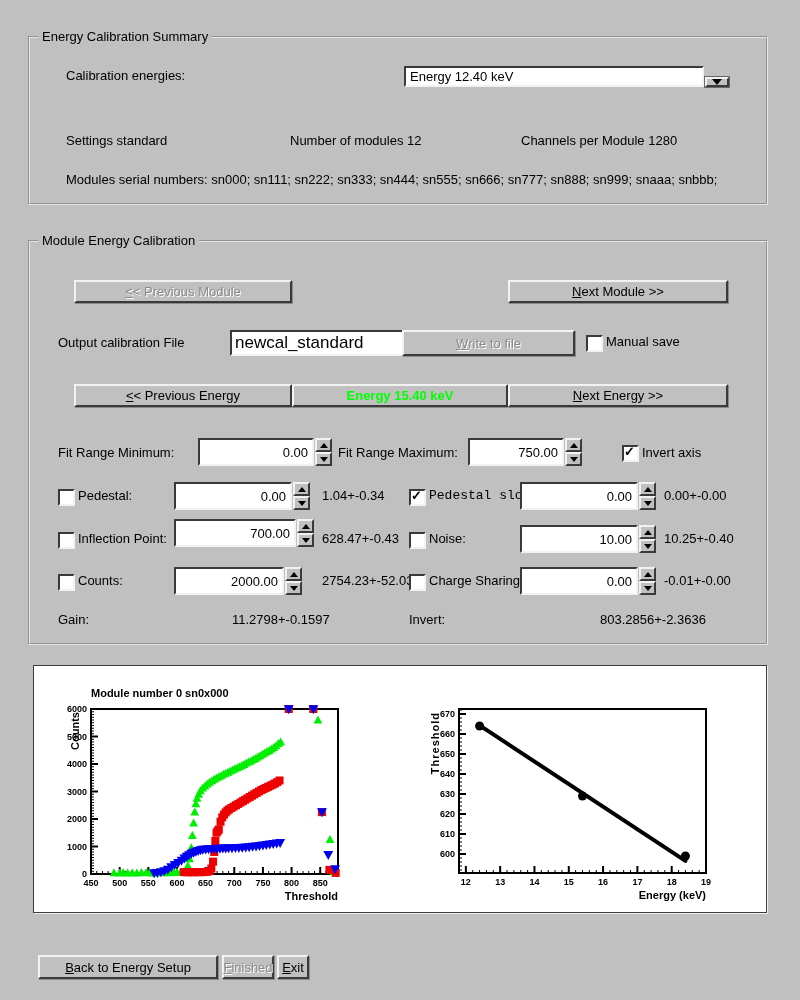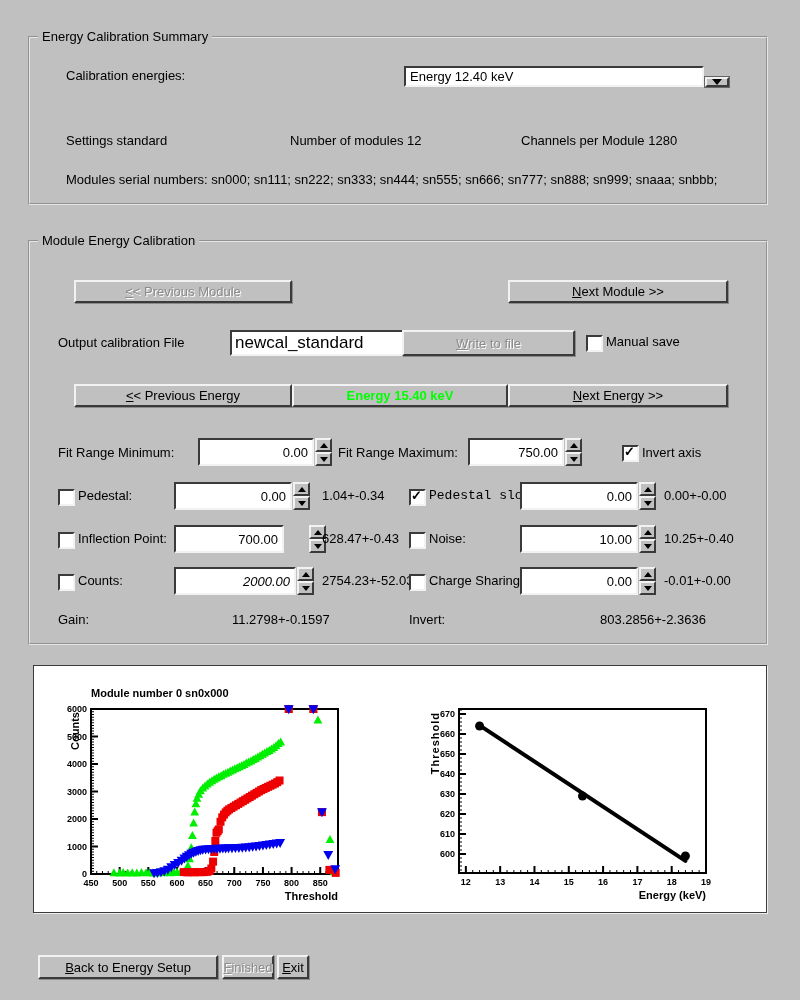--- a/index.html
+++ b/index.html
@@ -135,21 +135,21 @@
         </span>
         <span class="sbtn">
           <span class="tri-dn-s"></span>
         </span>
       </span>
   </div>
   <span class="lbl" style="left:634px;top:240px;line-height:28px;">0.00+-0.00</span>
 
   <span class="checkbox" style="left:28px;top:290px;"></span>
   <span class="lbl" style="left:48px;top:283px;line-height:28px;">Inflection Point:</span>
-  <div class="spin" style="left:144px;top:283px;width:152px;gap:24px;">
+  <div class="spin" style="left:144px;top:277px;width:140px;">
     <span class="sfield">700.00</span>
     <span class="sbtns">
         <span class="sbtn">
           <span class="tri-up-s"></span>
         </span>
         <span class="sbtn">
           <span class="tri-dn-s"></span>
         </span>
       </span>
   </div>
@@ -164,21 +164,21 @@
         </span>
         <span class="sbtn">
           <span class="tri-dn-s"></span>
         </span>
       </span>
   </div>
   <span class="lbl" style="left:634px;top:283px;line-height:28px;">10.25+-0.40</span>
 
   <span class="checkbox" style="left:28px;top:332px;"></span>
   <span class="lbl" style="left:48px;top:325px;line-height:28px;">Counts:</span>
-  <div class="spin" style="left:144px;top:325px;width:140px;font-style:italic;">
+  <div class="spin" style="left:144px;top:325px;width:128px;">
     <span class="sfield">2000.00</span>
     <span class="sbtns">
         <span class="sbtn">
           <span class="tri-up-s"></span>
         </span>
         <span class="sbtn">
           <span class="tri-dn-s"></span>
         </span>
       </span>
   </div>

